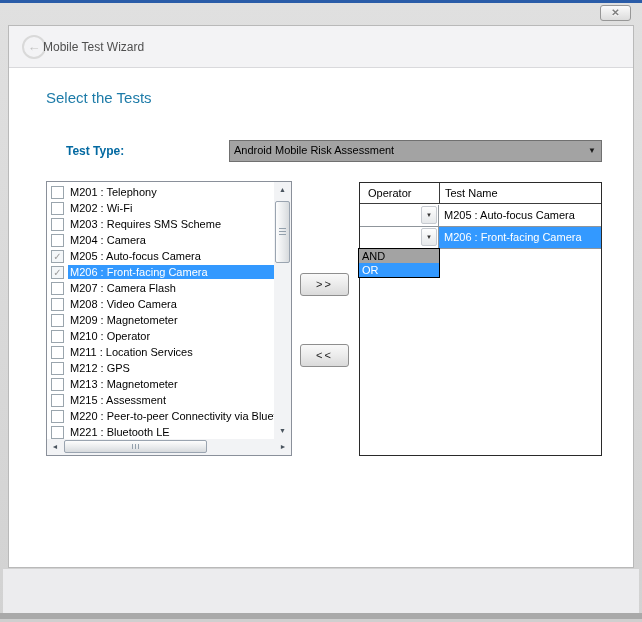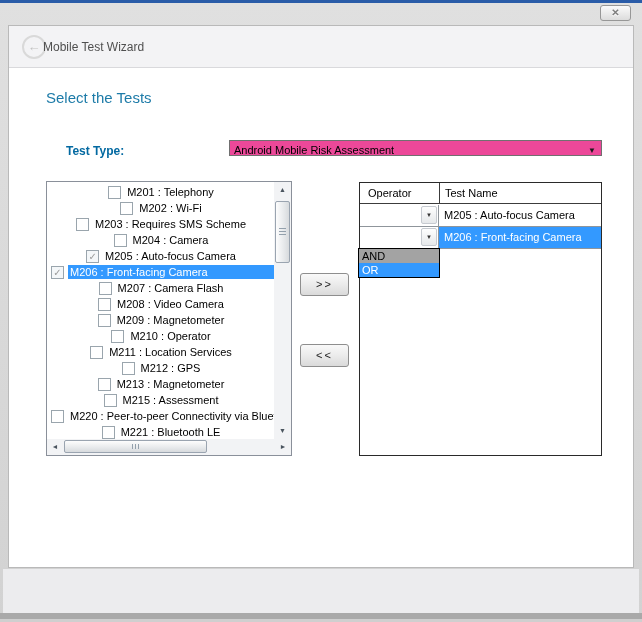--- a/index.html
+++ b/index.html
@@ -20,30 +20,30 @@
             background:#fff; border:1px solid #b9b9b9; }
   .dlg-header { position:absolute; left:0; top:0; width:100%; height:42px;
                 background:#f3f3f5; border-bottom:1px solid #d9d9dc; }
   .backcircle { position:absolute; left:13px; top:9px; width:24px; height:24px;
                 border:2px solid #d9d9d9; border-radius:50%; color:#c2c2c2;
                 text-align:center; line-height:20px; font-size:13px; font-weight:bold; }
   .dlg-title { position:absolute; left:34px; top:14px; font-size:12px; color:#4f4f4f; }
   .heading { position:absolute; left:37px; top:63px; font-size:15px; color:#1d7ba8; }
 
   .ttlabel { position:absolute; left:57px; top:118px; font-size:12px; font-weight:bold; color:#0369a1; }
-  .ttselect { position:absolute; left:220px; top:114px; width:373px; height:16px;
-              border:1px solid #707070; background:#ec4899; }
+  .ttselect { position:absolute; left:220px; top:114px; width:373px; height:22px;
+              border:1px solid #707070; background:#a3a3a3; }
   .ttvalue { position:absolute; left:4px; top:3px; font-size:11px; color:#000; white-space:nowrap; }
   .ttarrow { position:absolute; right:5px; top:5px; font-size:8px; color:#1a1a1a; }
 
   
   .listbox { position:absolute; left:37px; top:155px; width:246px; height:275px;
              border:1px solid #8a909a; background:#fff; }
   .lrows { position:absolute; left:0; top:0; right:17px; bottom:16px; overflow:hidden; padding-top:2px; }
-  .lrow { height:16px; display:flex; align-items:center; white-space:nowrap;justify-content:center; }
+  .lrow { height:16px; display:flex; align-items:center; white-space:nowrap; }
   .cb { flex:0 0 13px; width:13px; height:13px; border:1px solid #9aa5ad; background:#fff;
         margin:0 4px 0 4px; font-size:10px; line-height:11px; text-align:center; color:#9b9b9b; }
   .cb.on { background:#f4f7f9; }
   .lab { font-size:11px; color:#000; padding:1px 3px 1px 2px; overflow:hidden; }
   .lrow.sel .lab { flex:1; background:#3399ff; color:#fff; }
 
   
   .vscroll { position:absolute; top:0; right:0; width:17px; bottom:16px; background:#f2f3f5; }
   .sbtn { position:absolute; color:#4a545e; text-align:center; }
   .vs-up { top:0; left:0; right:0; height:16px; font-size:7px; line-height:16px; }

